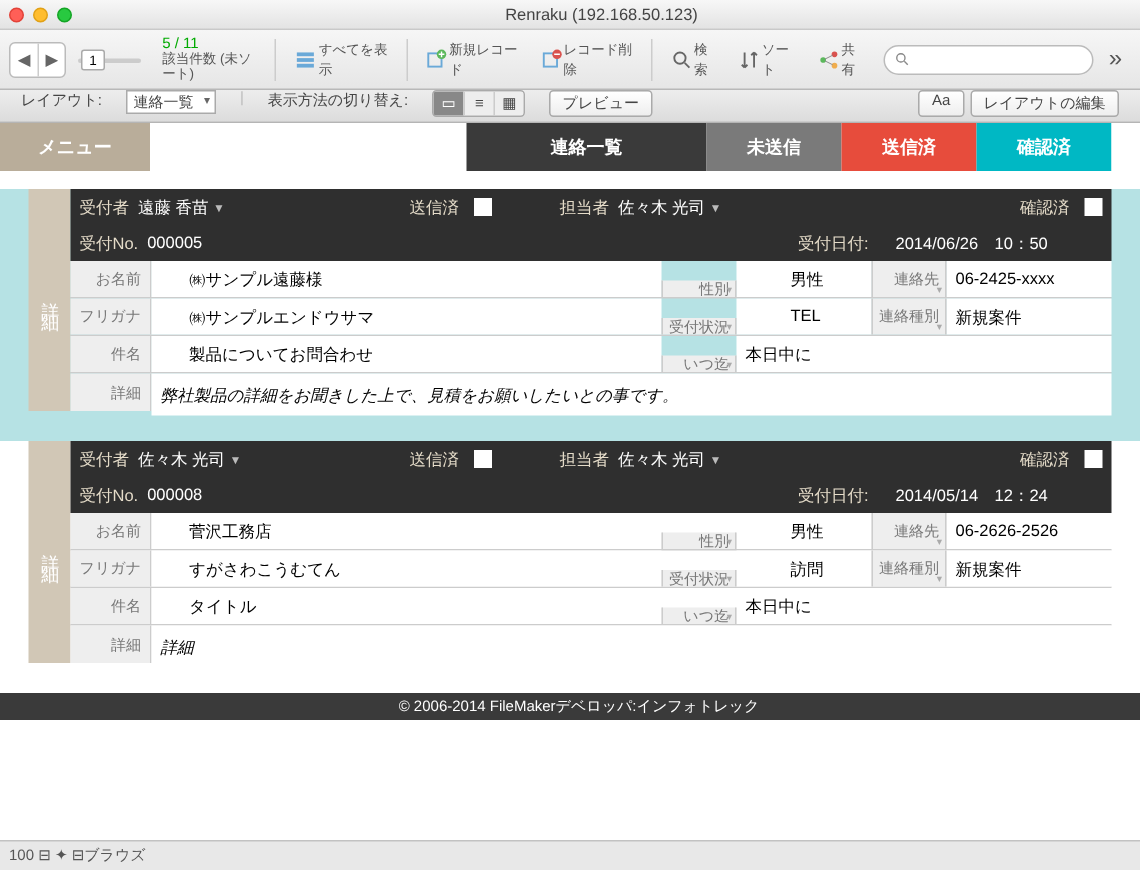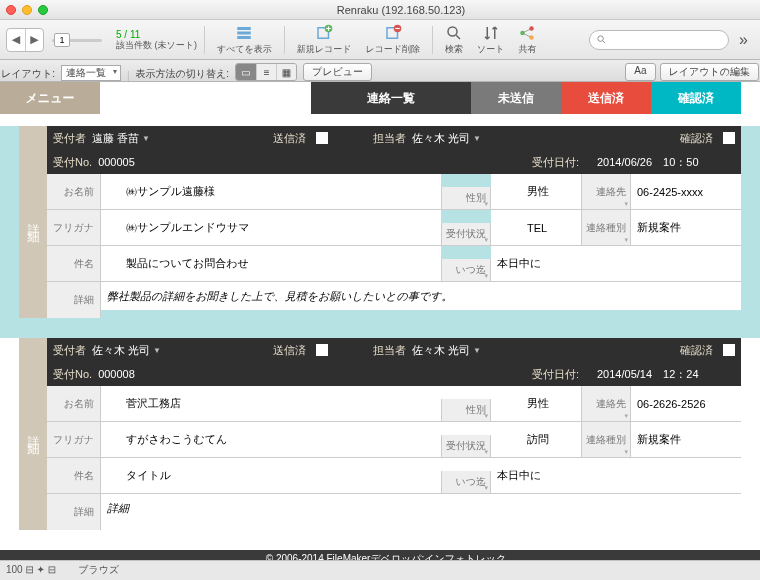--- a/index.html
+++ b/index.html
@@ -17,30 +17,30 @@
   
   .toolbar { height:40px; background:linear-gradient(#f6f6f6,#e6e6e6); border-bottom:1px solid #b8b8b8; display:flex; align-items:center; padding:0 6px; gap:4px; }
   .navbtns { display:flex; border:1px solid #bbb; border-radius:4px; background:#fff; height:24px; }
   .navbtn { width:18px; display:flex; align-items:center; justify-content:center; color:#666; }
   .navbtn+.navbtn { border-left:1px solid #ccc; }
   .slider { position:relative; height:18px; width:50px; margin:0 4px; }
   .slider-track { position:absolute; top:8px; left:0; right:0; height:3px; background:#ccc; border-radius:2px; }
   .slider-thumb { position:absolute; left:2px; top:2px; width:16px; height:14px; background:#fff; border:1px solid #aaa; border-radius:2px; display:flex;align-items:center;justify-content:center; font-size:9px; }
   .recinfo { margin-left:6px; font-size:9px; color:#555; line-height:1.1; }
   .recinfo b { color:#0a0; font-weight:normal; font-size:10px; }
-  .tbicon { display:flex; flex-direction:column; align-items:center; gap:1px; color:#555; font-size:9px; padding:0 5px; cursor:pointer; }
+  .tbicon { display:flex; flex-direction:row; align-items:center; gap:1px; color:#555; font-size:9px; padding:0 5px; cursor:pointer; }
   .tbicon svg { width:18px; height:18px; }
   .vline { width:1px; height:28px; background:#ccc; margin:0 3px; }
   .search { flex:0 0 140px; height:20px; border:1px solid #bbb; border-radius:10px; background:#fff; display:flex; align-items:center; padding:0 6px; }
   .search svg { width:11px; height:11px; fill:#888; }
   .spacer { flex:1; }
   .more { font-size:16px; color:#555; padding:0 6px; }
 
   
-  .layoutbar { height:22px; background:linear-gradient(#ededed,#dcdcdc); border-bottom:1px solid #b5b5b5; display:flex; align-items:flex-end; padding:0 1px; gap:6px; font-size:10px; color:#444; }
+  .layoutbar { height:22px; background:linear-gradient(#ededed,#dcdcdc); border-bottom:1px solid #b5b5b5; display:flex; align-items:flex-start; padding:0 14px; gap:16px; font-size:10px; color:#444; }
   .dropdown { height:16px; border:1px solid #aaa; background:#fff; padding:0 14px 0 4px; font-size:10px; position:relative; }
   .dropdown::after { content:"▾"; position:absolute; right:3px; top:1px; font-size:8px; color:#666; }
   .viewbtns { display:flex; border:1px solid #aaa; border-radius:3px; overflow:hidden; }
   .viewbtn { width:20px; height:16px; background:#eee; border-left:1px solid #ccc; display:flex; align-items:center; justify-content:center; }
   .viewbtn:first-child { border-left:none; }
   .viewbtn.active { background:#888; color:#fff; }
   .pill { border:1px solid #aaa; border-radius:3px; padding:1px 8px; background:linear-gradient(#fff,#eee); font-size:10px; }
   .layoutbar .right { margin-left:auto; display:flex; gap:4px; }
 
   
@@ -67,37 +67,37 @@
   .hdr .chk { width:12px; height:12px; background:#fff; margin-left:4px; }
   .hdr-row1 .seg:nth-child(1){ width:220px; }
   .hdr-row1 .seg:nth-child(2){ width:100px; }
   .hdr-row1 .seg:nth-child(3){ flex:1; }
   .hdr-row1 .seg:nth-child(4){ width:90px; justify-content:flex-end; }
   .hdr-row2 .seg:nth-child(1){ width:180px; }
   .hdr-row2 .seg:nth-child(2){ flex:1; }
   .hdr-row2 .seg:nth-child(3){ width:70px; justify-content:flex-end; }
   .hdr-row2 .seg:nth-child(4){ width:150px; }
 
-  .row { display:flex; height:36px; border-bottom:1px solid #ccc; }
+  .row { display:flex; height:25px; border-bottom:1px solid #ccc; }
   .row:last-child { border-bottom:none; }
   .cell-l { width:54px; background:#eee; display:flex; align-items:center; justify-content:flex-end; padding-right:6px; font-size:10px; color:#777; border-right:1px solid #ccc; }
   .cell-v { background:#fff; display:flex; align-items:center; padding:0 6px; font-size:11px; }
   .full { flex:1;font-style:italic; }
   .w-main { flex:1;padding-left:25px; }
   .cell-m { width:50px; background:#eee; display:flex; align-items:center; justify-content:flex-end; padding-right:4px; font-size:10px; color:#777; border-left:1px solid #ccc; border-right:1px solid #ccc; position:relative;margin-top:13px; }
   .cell-m .tri { position:absolute; right:2px; bottom:1px; font-size:7px; color:#aaa; }
   .w-mid { width:90px;padding-left:36px; }
   .cell-r { width:50px; background:#eee; display:flex; align-items:center; justify-content:flex-end; padding-right:4px; font-size:10px; color:#777; border-left:1px solid #ccc; border-right:1px solid #ccc; position:relative; }
   .cell-r .tri { position:absolute; right:2px; bottom:1px; font-size:7px; color:#aaa; }
   .w-right { width:110px; }
   .detail-row .cell-v { height:28px; }
 
   
   .footer { height:18px; background:#3a3a3a; color:#fff; font-size:10px; display:flex; align-items:center; justify-content:center;padding-left:12px; }
-  .statusbar { height:18px; background:#e8e8e8; border-top:1px solid #c2c2c2; display:flex; align-items:center; font-size:10px; color:#555; padding:0 6px; gap:22px; }
+  .statusbar { height:18px; background:#e8e8e8; border-top:1px solid #c2c2c2; display:flex; align-items:center; font-size:10px; color:#555; padding:0 6px; gap:0; }
 </style>
 </head>
 <body>
 
 <div class="titlebar">
   <div class="traffic">
     <div class="dot r"></div>
     <div class="dot y"></div>
     <div class="dot g"></div>
   </div>

